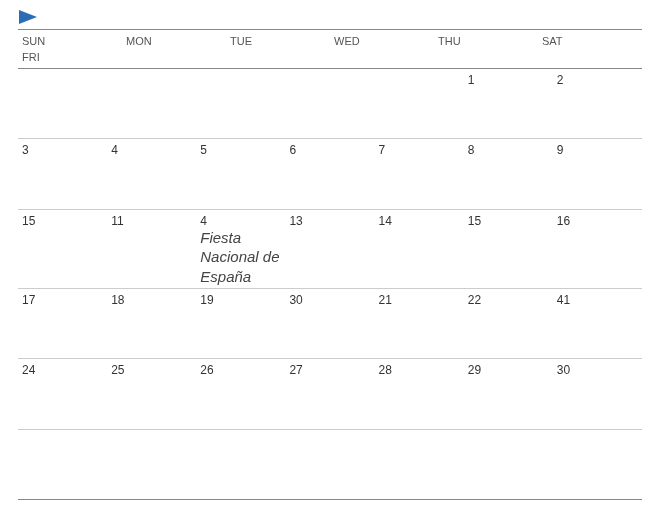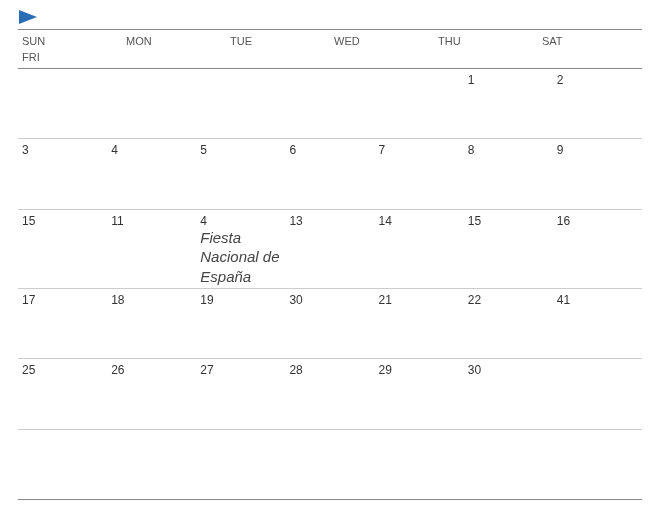--- a/index.html
+++ b/index.html
@@ -220,20 +220,23 @@
         </div>
         <div class="day-cell">
           <span class="day-num">22</span>
         </div>
         <div class="day-cell">
           <span class="day-num">41</span>
         </div>
       </div>
       <div class="week-row">
         <div class="day-cell">
+          <span class="day-num">24</span>
+        </div>
+        <div class="day-cell">
           <span class="day-num">25</span>
         </div>
         <div class="day-cell">
           <span class="day-num">26</span>
         </div>
         <div class="day-cell">
           <span class="day-num">27</span>
         </div>
         <div class="day-cell">
           <span class="day-num">28</span>

